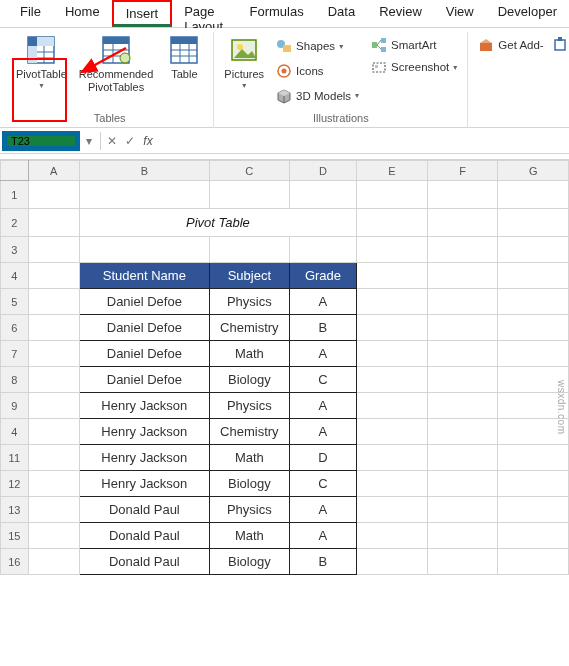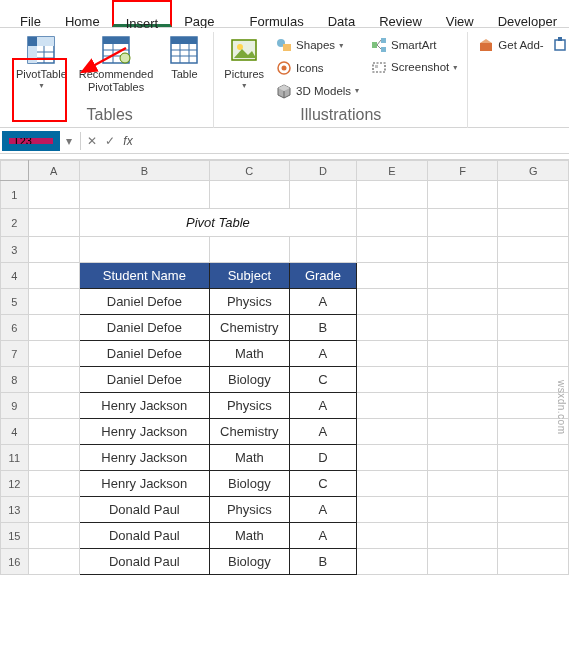--- a/index.html
+++ b/index.html
@@ -1,40 +1,40 @@
 <!DOCTYPE html>
 <html><head>
   <meta charset="utf-8">
   <style>
     * { box-sizing: border-box; margin: 0; padding: 0; }
     body { font-family: "Segoe UI", Arial, sans-serif; font-size: 12px; background: #fff; color: #333; width: 569px; }
     
     .tabs { display: flex; height: 28px; border-bottom: 1px solid #d4d4d4; padding-left: 8px; }
-    .tab { padding: 14px 12px 4px; cursor: pointer; font-size: 13px; color: #222; }
+    .tab { padding: 4px 12px 4px; cursor: pointer; font-size: 13px; color: #222; }
     .tab.active { border-bottom: 3px solid #217346; font-weight: 500; }
     .highlight-red { border: 2.5px solid #ff0000; }
     
     .ribbon { display: flex; background: #fff; border-bottom: 1px solid #d4d4d4; padding: 4px 0 0 6px; height: 100px; position: relative; }
     .ribbon-group { display: flex; flex-direction: column; border-right: 1px solid #e0e0e0; padding: 0 6px; height: 96px; }
     .group-row { display: flex; flex: 1; gap: 4px; }
-    .group-label { text-align: center; font-size: 16px; color: #666; padding: 2px 0 4px; }
+    .group-label { text-align: center; font-size: 11px; color: #666; padding: 2px 0 4px; }
     
     .big-btn { display: flex; flex-direction: column; align-items: center; justify-content: flex-start; padding: 2px 4px; cursor: pointer; border-radius: 3px; min-width: 46px; }
     .big-btn .icon-lg { width: 32px; height: 32px; display: flex; align-items: center; justify-content: center; }
     .big-btn .lbl { font-size: 11px; text-align: center; line-height: 1.15; margin-top: 2px; }
     .chev { font-size: 8px; color: #666; }
     
     .small-row { display: flex; align-items: center; padding: 1px 4px; cursor: pointer; border-radius: 3px; gap: 4px; height: 22px; }
     .small-row .lbl { font-size: 11.5px; white-space: nowrap; }
     
     .pivot-highlight { position: absolute; left: 12px; top: 30px; width: 55px; height: 64px; border: 2.5px solid #ff0000; pointer-events: none; }
     .red-arrow { position: absolute; left: 78px; top: 18px; width: 50px; height: 30px; pointer-events: none; }
     
     .fbar { display: flex; align-items: center; height: 26px; border-bottom: 1px solid #d4d4d4; padding: 0 2px; }
-    .name-box { width: 58px; height: 20px; border: 7px solid #0369a1; font-size: 11px; padding: 0 4px; background: #be185d; }
+    .name-box { width: 78px; height: 20px; border: 5px solid #0369a1; font-size: 11px; padding: 0 4px; background: #15803d; }
     .fb-btn { width: 18px; height: 20px; display: flex; align-items: center; justify-content: center; color: #777; cursor: pointer; }
     .fbar-sep { width: 1px; height: 18px; background: #d0d0d0; margin: 0 2px; }
     .fx { font-style: italic; font-size: 12px; color: #555; text-align: center; }
     .fbar-input { flex: 1; height: 20px; border: none; font-size: 11.5px; padding: 0 4px; outline: none; }
     
     .grid-area { overflow: hidden; }
     .grid { border-collapse: collapse; table-layout: fixed; }
     .grid th, .grid td { border: 1px solid #d4d4d4; font-weight: normal; }
     .grid .corner { width: 28px; height: 20px; background: #f0f0f0; border-right: 1px solid #b0b0b0; border-bottom: 1px solid #b0b0b0; }
     .grid .colh { height: 20px; background: #f0f0f0; text-align: center; font-size: 11px; color: #555; }

